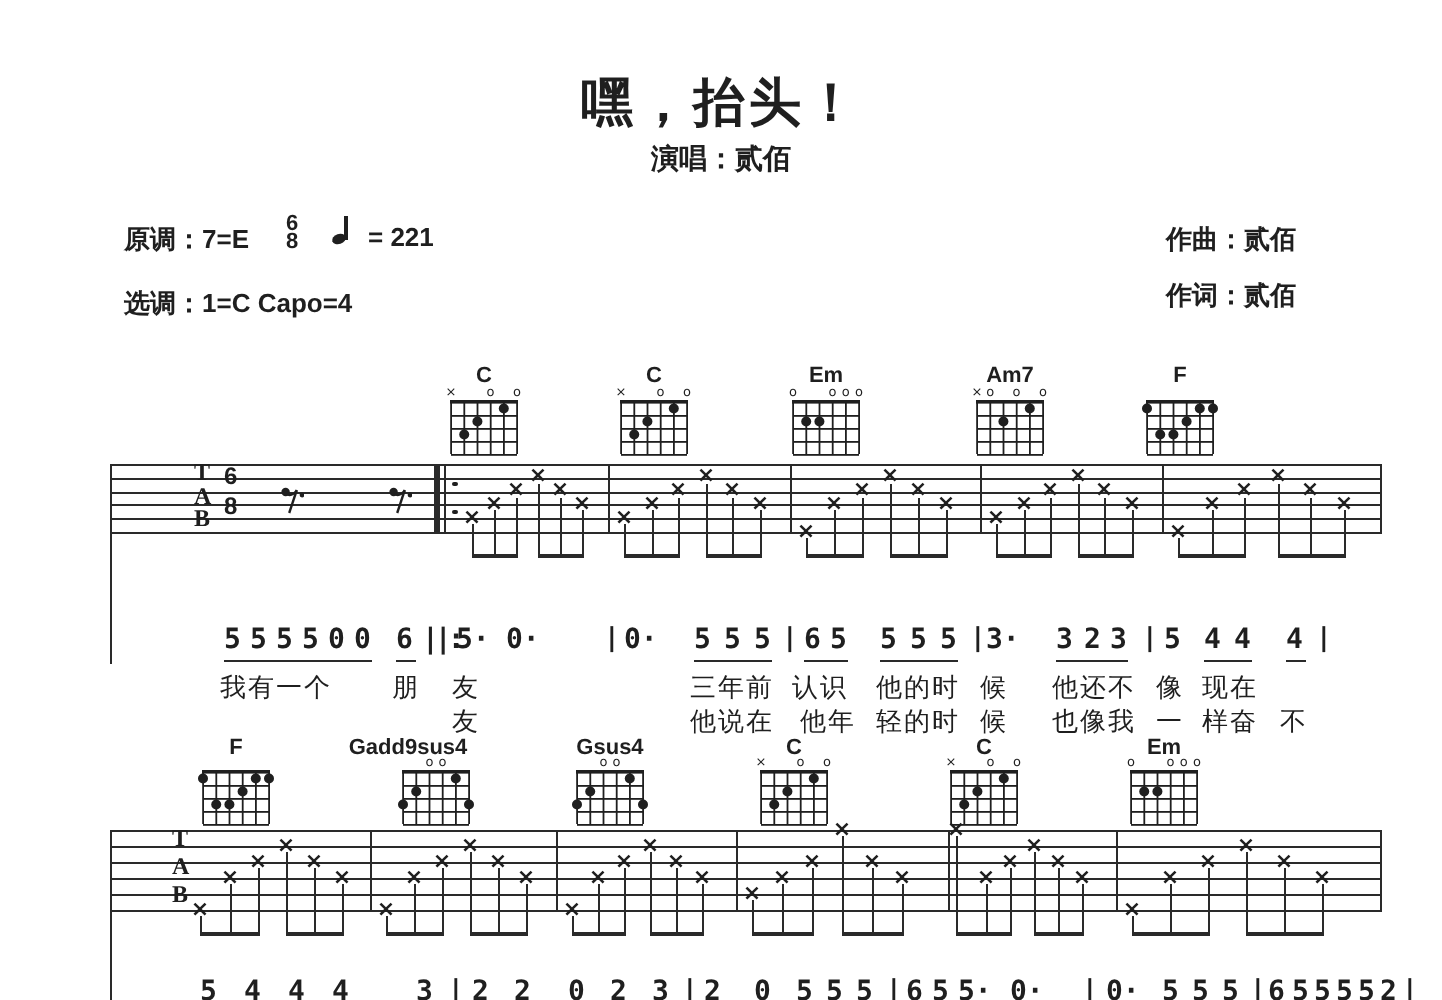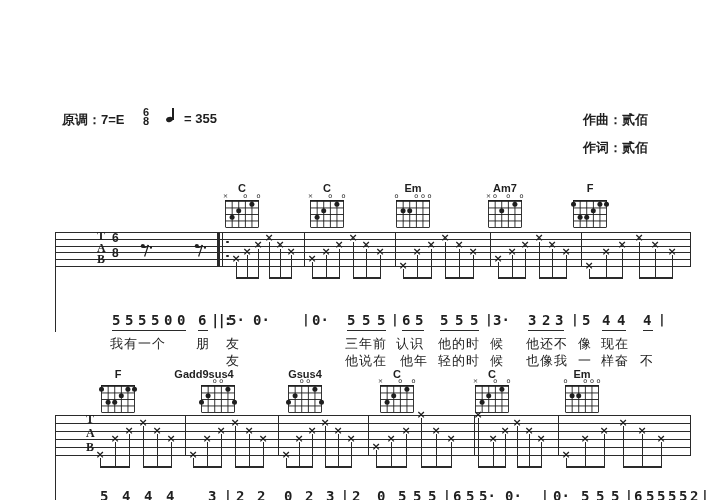--- a/index.html
+++ b/index.html
@@ -28,31 +28,34 @@
         font-weight:bold;line-height:16px;}
   .jrep{letter-spacing:-2px;}
   .lyr{position:absolute;font-size:13px;font-weight:500;letter-spacing:1px;white-space:nowrap;}
   .chlabel{position:absolute;width:80px;text-align:center;font-size:11px;font-weight:600;}
   svg{position:absolute;}
 </style>
 </head>
 <body>
 
 <div id="page">
+  <div class="title">嘿，抬头！</div>
+  <div class="subtitle">演唱：贰佰</div>
 
   <div class="infotext" style="left:62px;top:111px;">原调：7=E</div>
   <div class="tsig" style="left:143px;top:108px;">
     <div>6</div>
     <div>8</div>
   </div>
   <span class="qnote" style="left:166px;top:108px;">
     <span class="head"></span>
       <span class="stem"></span>
   </span>
-  <div class="infotext" style="left:184px;top:111px;">=  355</div>
+  <div class="infotext" style="left:184px;top:111px;">=  221</div>
+  <div class="infotext" style="left:62px;top:143px;">选调：1=C  Capo=4</div>
   <div class="infotext" style="left:583px;top:111px;">作曲：贰佰</div>
   <div class="infotext" style="left:583px;top:139px;">作词：贰佰</div>
 <div class="vline" style="left: 55px; top: 232px; width: 1.2px; height: 100px;"></div>
     <div class="vline" style="left: 55px; top: 415px; width: 1.2px; height: 85px;"></div>
     <div class="hline" style="left: 55px; top: 232px; width: 635px; height: 1px;"></div>
     <div class="hline" style="left: 55px; top: 238.8px; width: 635px; height: 1px;"></div>
     <div class="hline" style="left: 55px; top: 245.6px; width: 635px; height: 1px;"></div>
     <div class="hline" style="left: 55px; top: 252.4px; width: 635px; height: 1px;"></div>
     <div class="hline" style="left: 55px; top: 259.2px; width: 635px; height: 1px;"></div>
     <div class="hline" style="left: 55px; top: 266px; width: 635px; height: 1px;"></div>

